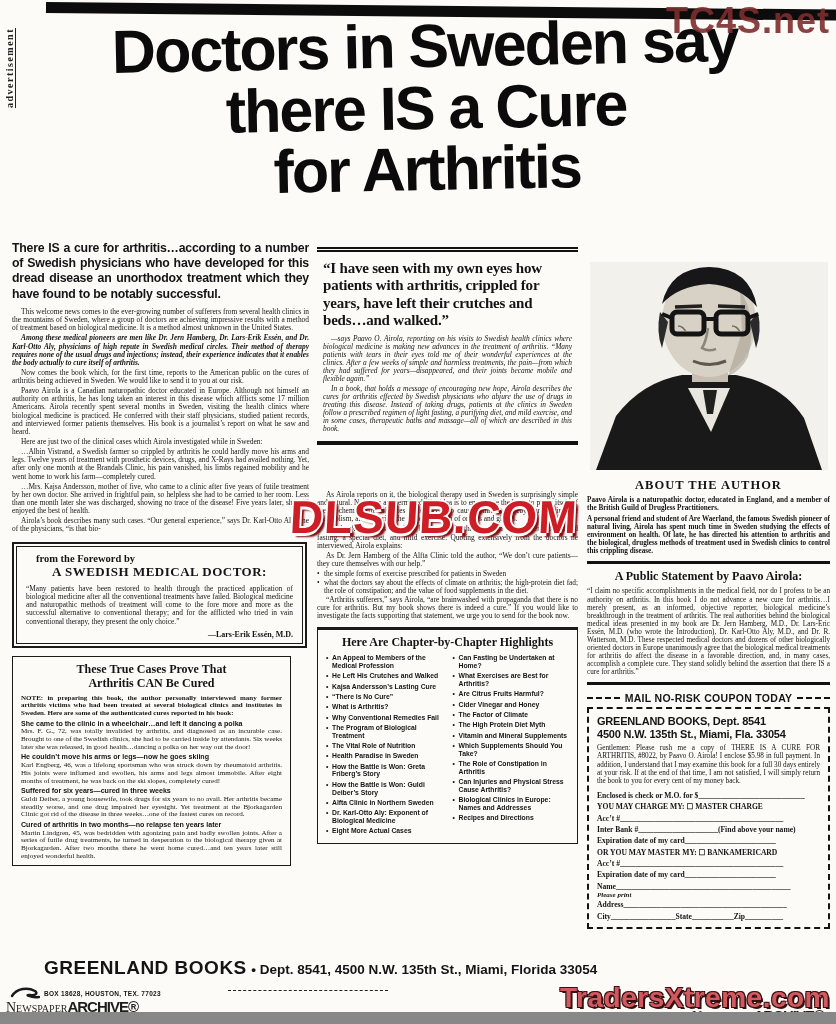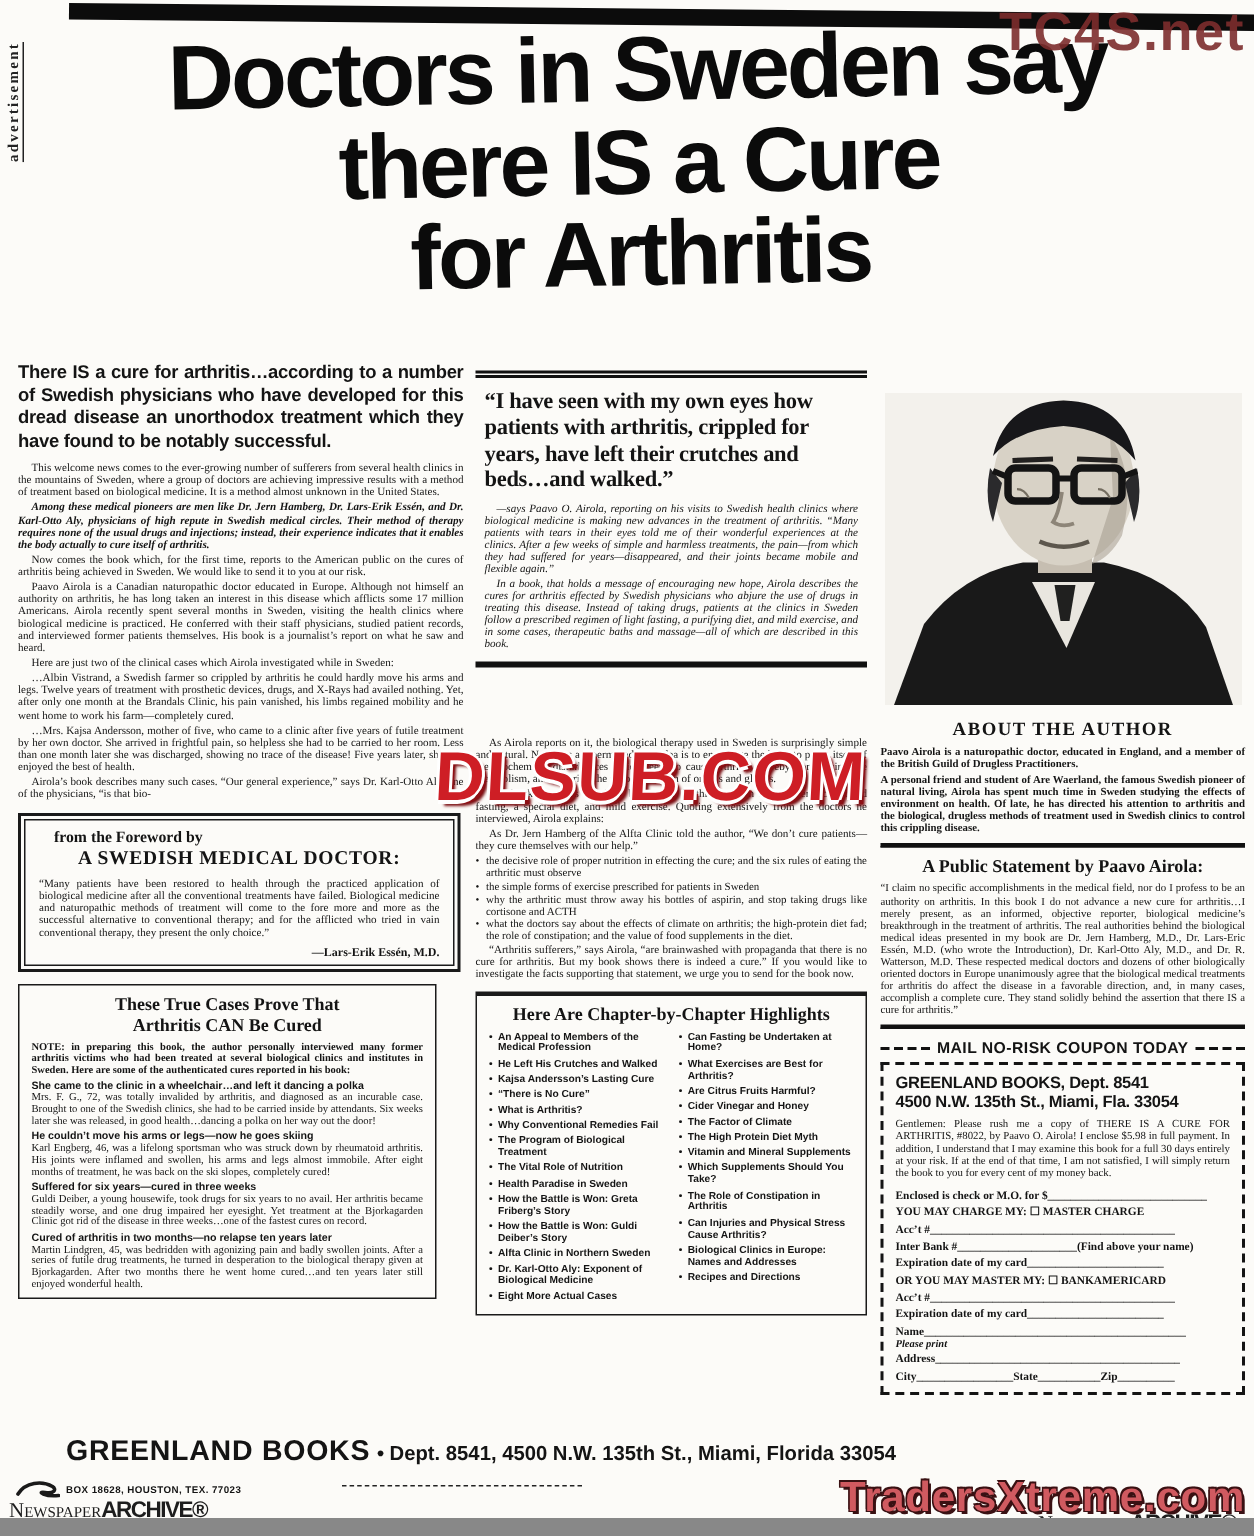--- a/index.html
+++ b/index.html
@@ -173,23 +173,21 @@
     </div>
 
     <div class="mid-paras">
 
     <p class="p">As Airola reports on it, the biological therapy used in Sweden is surprisingly simple and natural. No drugs are permitted. The idea is to encourage the body to purge itself of the biochemical disturbances which seem to cause arthritis, thereby normalizing the metabolism, and restoring the proper function of organs and glands.</p>
         <p class="p">The book describes the three basic steps in this program of treatment: controlled fasting, a special diet, and mild exercise. Quoting extensively from the doctors he interviewed, Airola explains:</p>
         <p class="p">As Dr. Jern Hamberg of the Alfta Clinic told the author, “We don’t cure patients—they cure themselves with our help.”</p>
       </div>
     <div>
 
-    <p class="bullet">the decisive role of proper nutrition in effecting the cure; and the six rules of eating the arthritic must observe</p>
         <p class="bullet">the simple forms of exercise prescribed for patients in Sweden</p>
-        <p class="bullet">why the arthritic must throw away his bottles of aspirin, and stop taking drugs like cortisone and ACTH</p>
         <p class="bullet">what the doctors say about the effects of climate on arthritis; the high-protein diet fad; the role of constipation; and the value of food supplements in the diet.</p>
       </div>
     <div>
 
         <p class="p">“Arthritis sufferers,” says Airola, “are brainwashed with propaganda that there is no cure for arthritis. But my book shows there is indeed a cure.” If you would like to investigate the facts supporting that statement, we urge you to send for the book now.</p>
       </div>
 
     <div class="box-chapters">
       <div class="ch-title">Here Are Chapter-by-Chapter Highlights</div>
       <div class="ch-cols">

